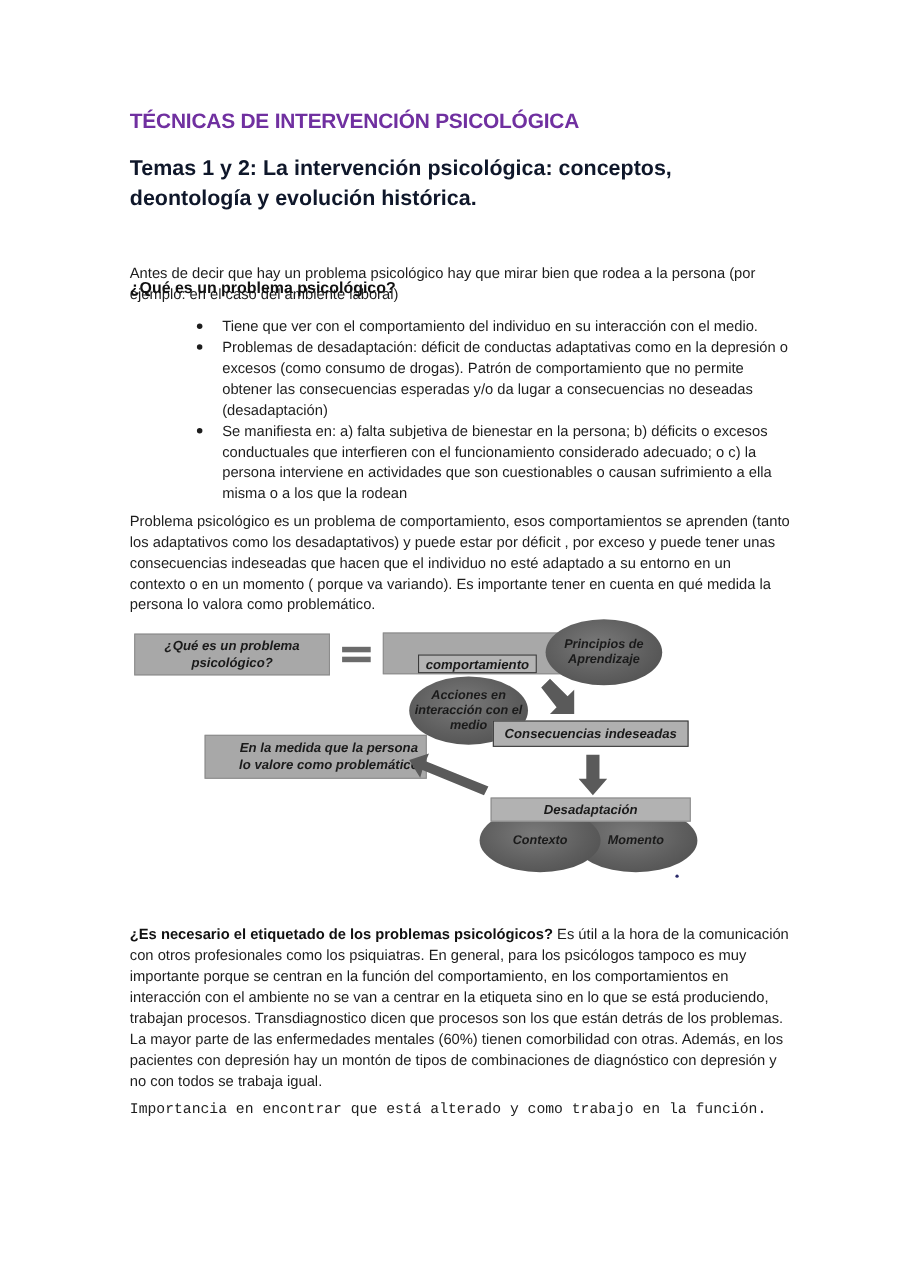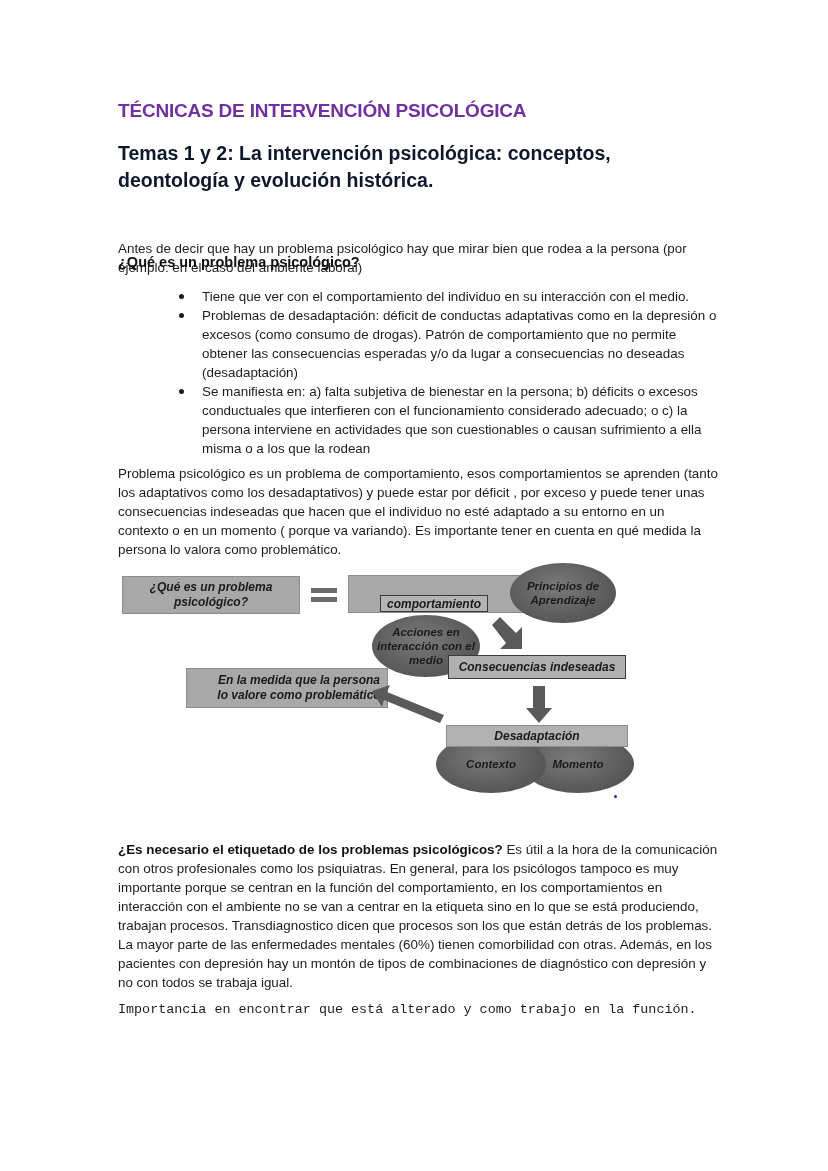--- a/index.html
+++ b/index.html
@@ -87,21 +87,21 @@
   <div class="equals" style="left:311px;top:588px;">
       <div></div>
       <div></div>
     </div>
 
   <div class="dbox" style="left:348px;top:575px;width:200px;height:38px;align-items:flex-end;padding-top:3px;box-sizing:border-box;">
     <span>Problema de</span>
   </div>
   <div class="inner-label" style="left:380px;top:595px;width:106px;height:15px;">comportamiento</div>
 
-  <div class="ellipse" style="left:510px;top:563px;width:106px;height:60px;">Principios de Aprendizaje</div>
+  <div class="ellipse" style="left:496px;top:563px;width:106px;height:60px;">Principios de Aprendizaje</div>
 
   <div class="ellipse" style="left:372px;top:615px;width:108px;height:62px;">Acciones en interacción con el medio</div>
 
   <svg style="position:absolute;left:490px;top:615px;" width="40" height="40">
     <polygon points="2,10 10,2 26,18 32,12 32,34 10,34 16,28" fill="#5a5a5a"></polygon>
   </svg>
 
   <div class="dbox" style="left:448px;top:655px;width:176px;height:22px;border:1.5px solid #3a3a3a;background:#b0b0b0;">Consecuencias indeseadas</div>
 
   <div class="dbox" style="left:186px;top:668px;width:176px;height:38px;padding-left:24px;">En la medida que la persona lo valore como problemático</div>

